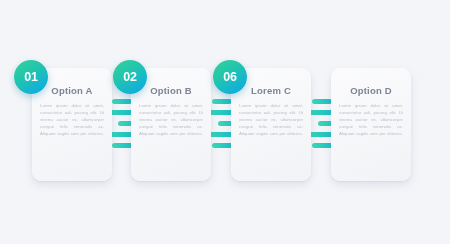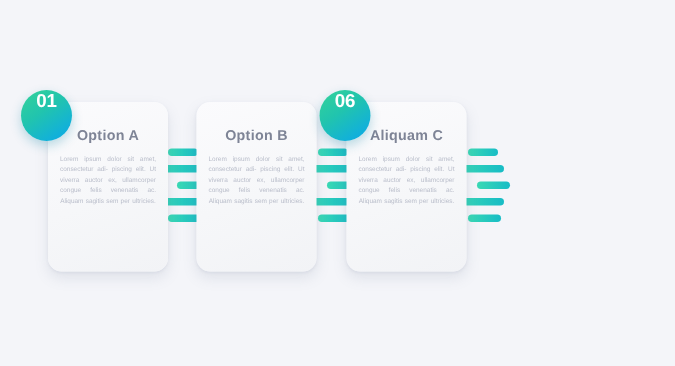--- a/index.html
+++ b/index.html
@@ -60,20 +60,21 @@
   .badge {
     position: absolute;
     top: 60px;
     width: 34px;
     height: 34px;
     border-radius: 50%;
     background: linear-gradient(145deg, #34d399 0%, #21c4ae 42%, #13b2d6 78%, #0aa7e8 100%);
     box-shadow: 0 3px 7px rgba(30,140,170,0.30);
     z-index: 5;
     display: flex;
+    align-items: center;
     justify-content: center;
   }
   .badge span {
     font-size: 12.5px;
     font-weight: bold;
     color: #ffffff;
     letter-spacing: -0.2px;
   }
   .badge-1 { left: 14px; }
   .badge-2 { left: 113px; }
@@ -137,25 +138,32 @@
     <div class="card-title">Option A</div>
     <div class="card-body">Lorem ipsum dolor sit amet, consectetur adi- piscing elit. Ut viverra auctor ex, ullamcorper congue felis venenatis ac. Aliquam sagitis sem per ultricies.</div>
   </div>
 
   <div class="card card-2">
     <div class="card-title">Option B</div>
     <div class="card-body">Lorem ipsum dolor sit amet, consectetur adi- piscing elit. Ut viverra auctor ex, ullamcorper congue felis venenatis ac. Aliquam sagitis sem per ultricies.</div>
   </div>
 
   <div class="card card-3">
-    <div class="card-title">Aliquam C</div>
+    <div class="card-title">Lorem C</div>
     <div class="card-body">Lorem ipsum dolor sit amet, consectetur adi- piscing elit. Ut viverra auctor ex, ullamcorper congue felis venenatis ac. Aliquam sagitis sem per ultricies.</div>
   </div>
 
+  <div class="card card-4">
+    <div class="card-title">Option D</div>
+    <div class="card-body">Lorem ipsum dolor sit amet, consectetur adi- piscing elit. Ut viverra auctor ex, ullamcorper congue felis venenatis ac. Aliquam sagitis sem per ultricies.</div>
+  </div>
 
   <div class="badge badge-1">
     <span>01</span>
+  </div>
+  <div class="badge badge-2">
+    <span>02</span>
   </div>
   <div class="badge badge-3">
     <span>06</span>
   </div>
 
 </div>
 
 </body></html>

